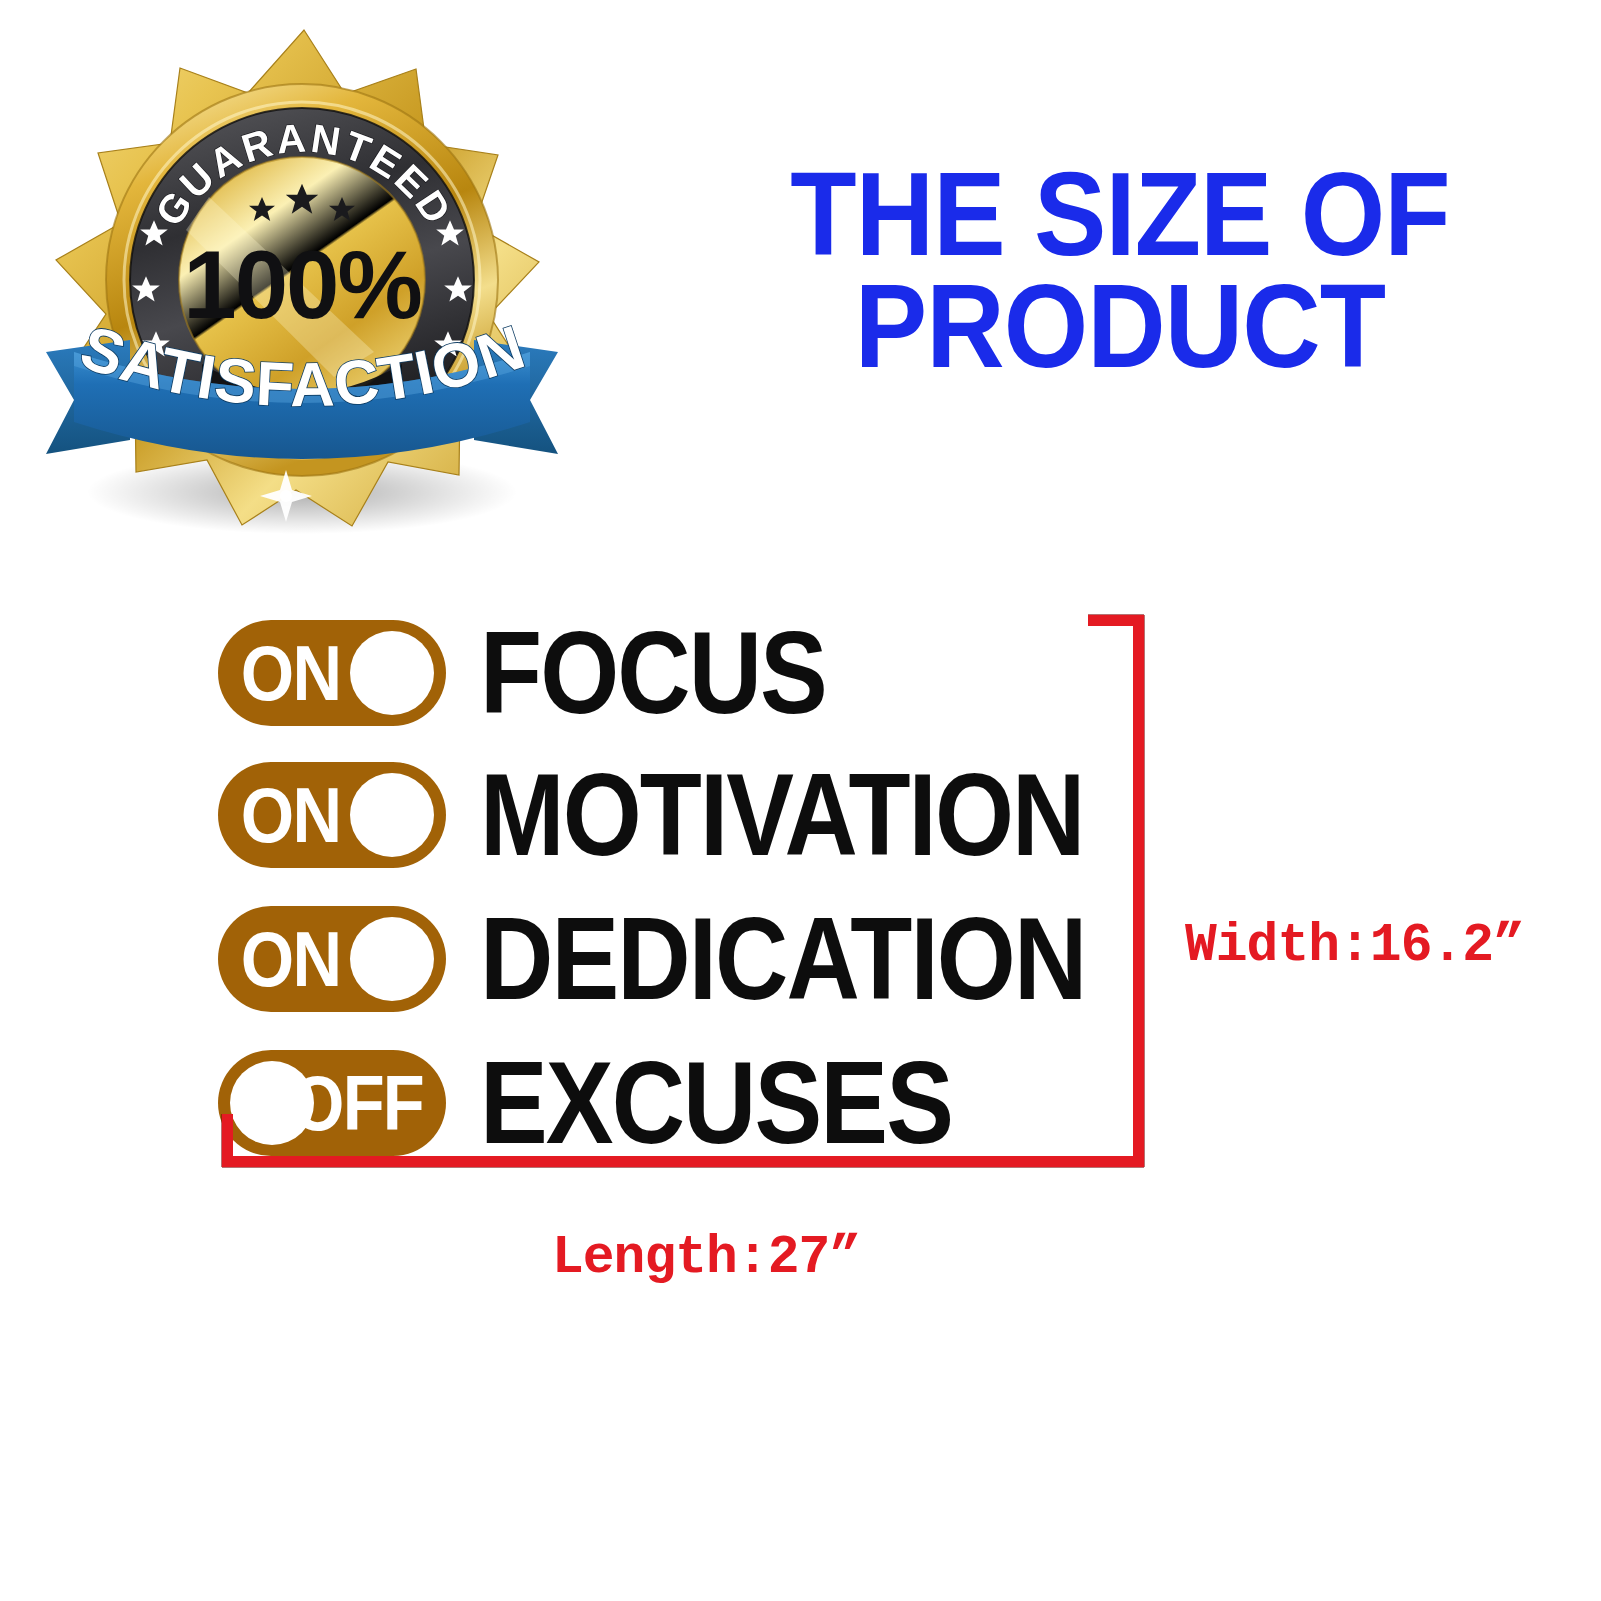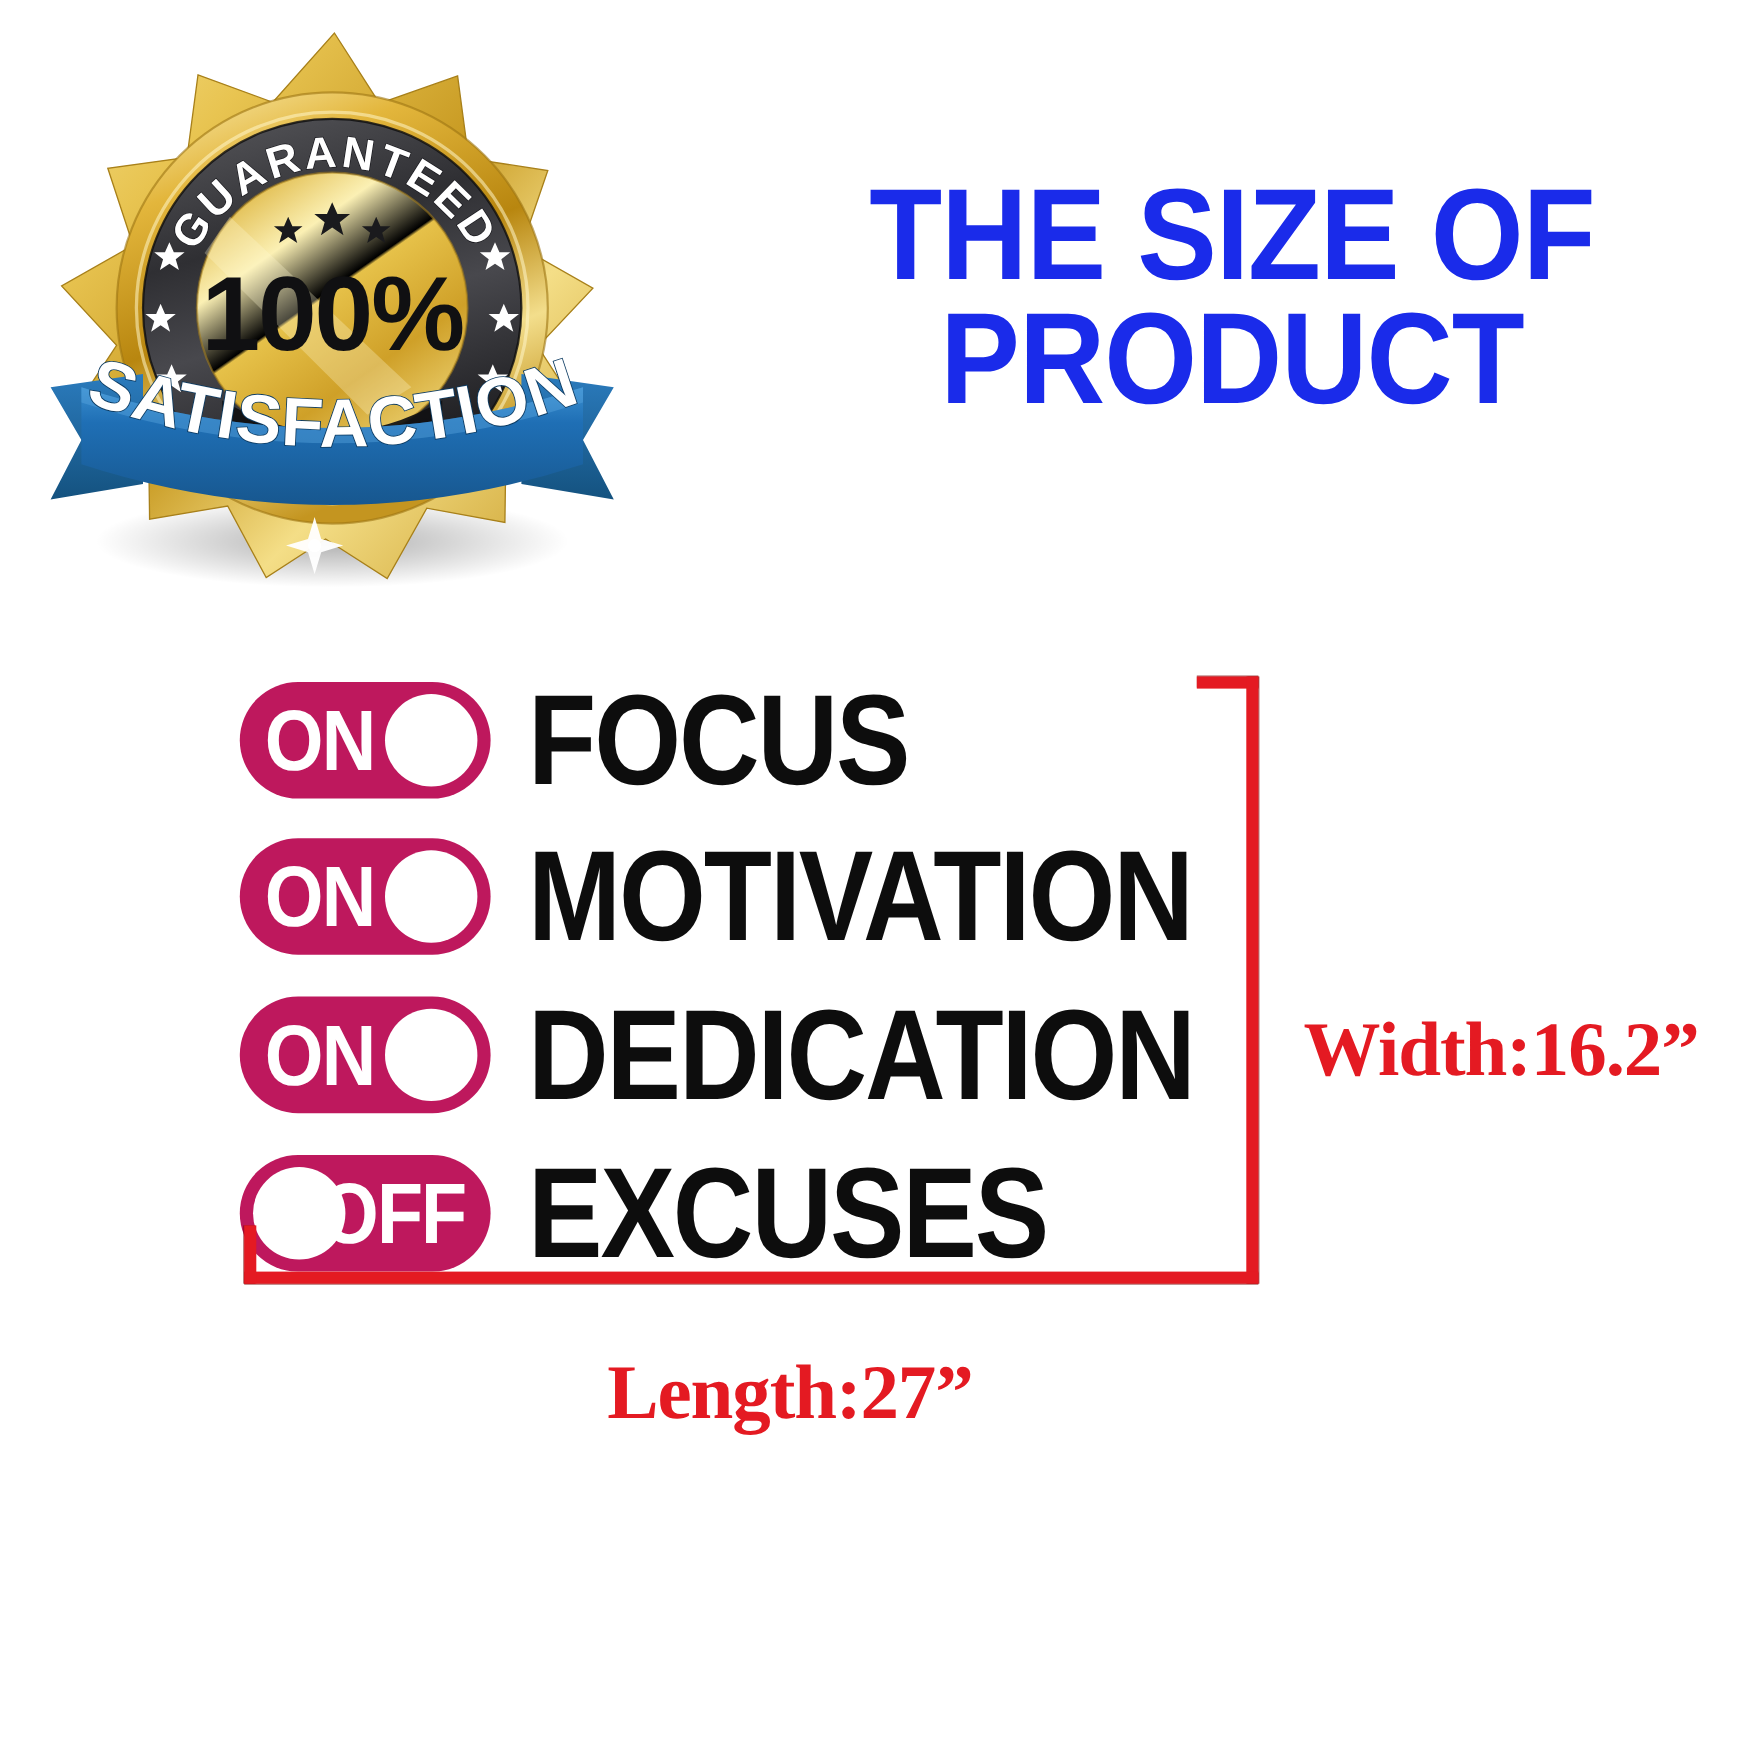--- a/index.html
+++ b/index.html
@@ -63,21 +63,21 @@
   #row-0 { top: 0px; }
   #row-1 { top: 142px; }
   #row-2 { top: 286px; }
   #row-3 { top: 430px; }
 
   
   .toggle {
     position: relative;
     width: 228px;
     height: 106px;
-    background: #be185d;
+    background: #a16207;
     border-radius: 58px;
     flex: 0 0 auto;
     display: flex;
     align-items: center;
   }
   .toggle.on  { justify-content: flex-start; }
   .toggle.off { justify-content: flex-end; text-decoration: underline; }
   .toggle .knob {
     position: absolute;
     top: 11px;
@@ -135,23 +135,23 @@
   }
   #bracket-left-tick {
     left: 222px; top: 1114px;
     width: 11px; height: 53px;
     box-shadow: -1px 0 0 rgba(120,0,0,.55);
   }
 
   .dim-label {
     position: absolute;
     color: #e41a22;
-    font-family: Liberation Serif, serif;
+    font-family: Liberation Mono, monospace;
     font-weight: bold;
-    font-size: 70px;
+    font-size: 53px;
     line-height: 1;
     white-space: nowrap;
     letter-spacing: -1px;
   }
   #width-label  { left: 1185px; top: 920px; }
   #length-label { left: 552px;  top: 1232px; }
 </style>
 </head>
 <body>
 

